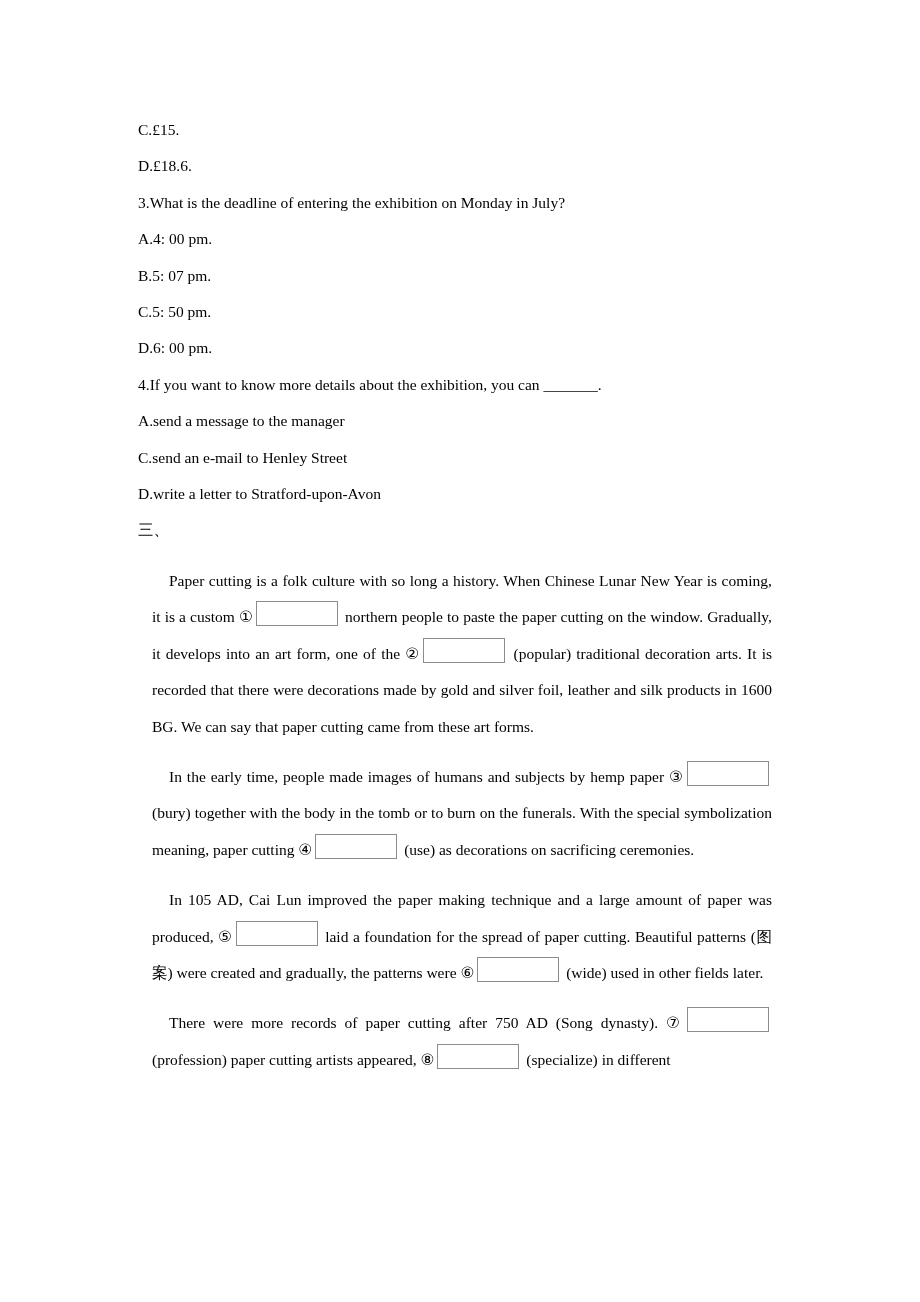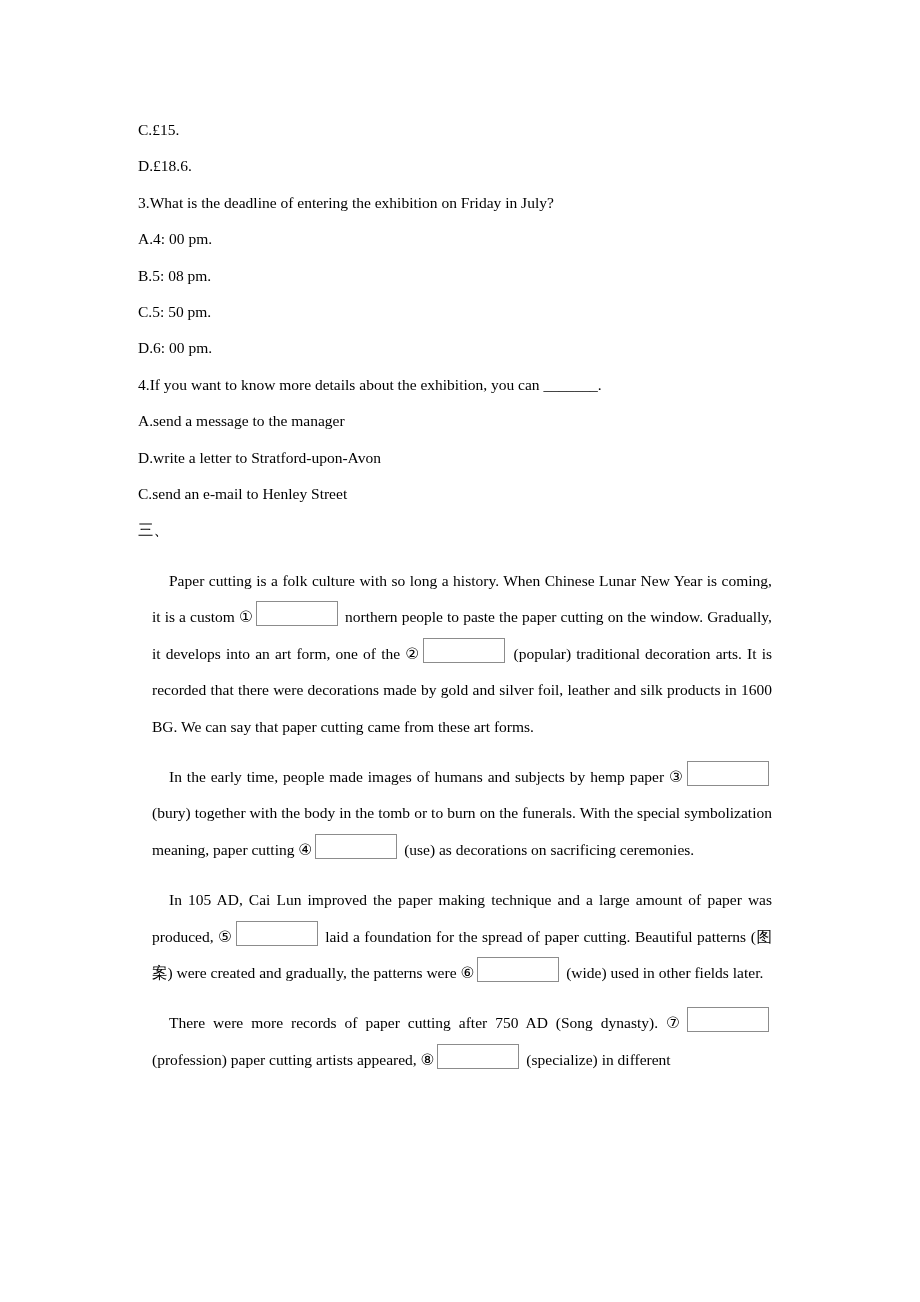--- a/index.html
+++ b/index.html
@@ -50,29 +50,29 @@
   }
 </style>
 </head>
 <body>
 
 <div class="doc-page">
   <div class="content">
     <div>
         <p class="line">C.£15.</p>
         <p class="line">D.£18.6.</p>
-        <p class="line">3.What is the deadline of entering the exhibition on Friday in July?</p>
+        <p class="line">3.What is the deadline of entering the exhibition on Monday in July?</p>
         <p class="line">A.4: 00 pm.</p>
-        <p class="line">B.5: 08 pm.</p>
+        <p class="line">B.5: 07 pm.</p>
         <p class="line">C.5: 50 pm.</p>
         <p class="line">D.6: 00 pm.</p>
         <p class="line">4.If you want to know more details about the exhibition, you can _______.</p>
         <p class="line">A.send a message to the manager</p>
+        <p class="line">C.send an e-mail to Henley Street</p>
         <p class="line">D.write a letter to Stratford-upon-Avon</p>
-        <p class="line">C.send an e-mail to Henley Street</p>
       </div>
     <p class="line section-marker">三、</p>
     <div>
         <p class="para"><span>Paper cutting is a folk culture with so long a history. When Chinese Lunar New Year is coming, it is a custom ①</span><span class="blank"></span><span> northern people to paste the paper cutting on the window. Gradually, it develops into an art form, one of the ②</span><span class="blank"></span><span> (popular) traditional decoration arts. It is recorded that there were decorations made by gold and silver foil, leather and silk products in 1600 BG. We can say that paper cutting came from these art forms.</span></p>
         <p class="para"><span>In the early time, people made images of humans and subjects by hemp paper ③</span><span class="blank"></span><span> (bury) together with the body in the tomb or to burn on the funerals. With the special symbolization meaning, paper cutting ④</span><span class="blank"></span><span> (use) as decorations on sacrificing ceremonies.</span></p>
         <p class="para"><span>In 105 AD, Cai Lun improved the paper making technique and a large amount of paper was produced, ⑤</span><span class="blank"></span><span> laid a foundation for the spread of paper cutting. Beautiful patterns (图案) were created and gradually, the patterns were ⑥</span><span class="blank"></span><span> (wide) used in other fields later.</span></p>
         <p class="para"><span>There were more records of paper cutting after 750 AD (Song dynasty). ⑦</span><span class="blank"></span><span> (profession) paper cutting artists appeared, ⑧</span><span class="blank"></span><span> (specialize) in different</span></p>
       </div>
   </div>
 </div>

